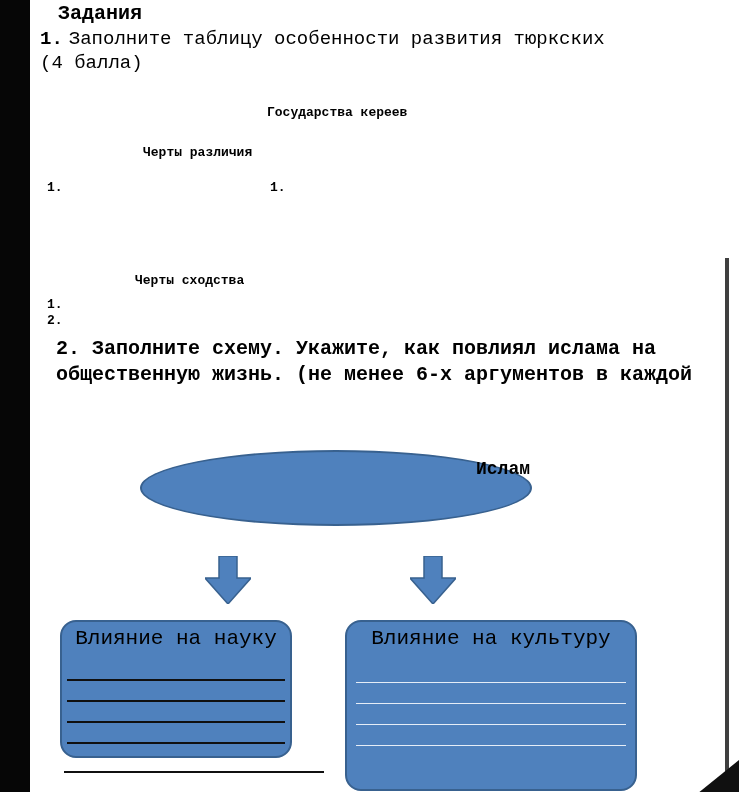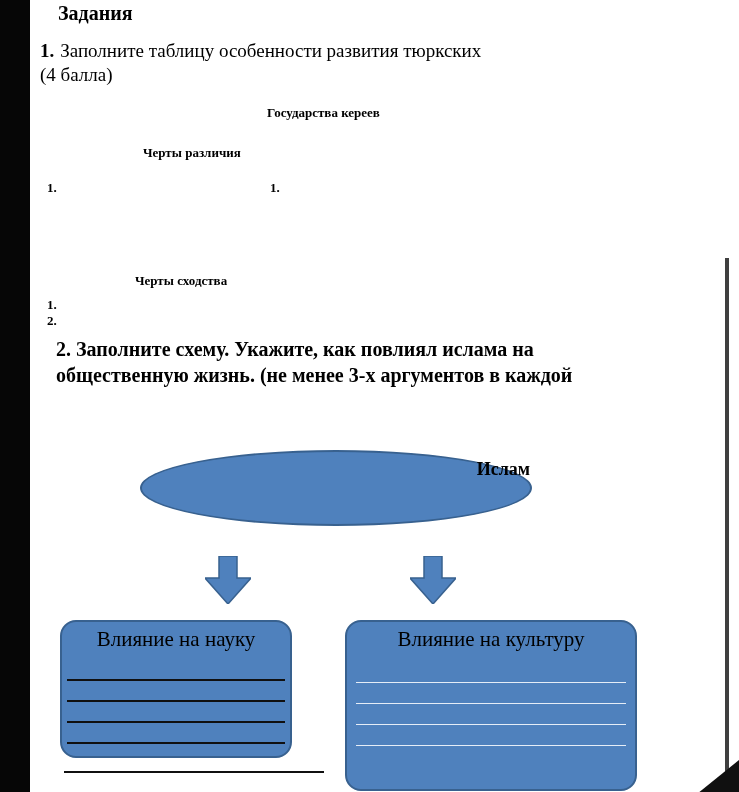--- a/index.html
+++ b/index.html
@@ -1,30 +1,30 @@
 <!DOCTYPE html>
 <html style="--page-bg: #ffffff; --edge-bar: #060606; --shape-fill: #4f81bd; --shape-border: #38618f;"><head>
 <meta charset="utf-8">
 <style>
   * { margin:0; padding:0; box-sizing:border-box; }
   html,body { background:#ffffff; }
   .page {
     position:relative; width:739px; height:792px; overflow:hidden;
     background:var(--page-bg,#ffffff); color:#000;
-    font-family:Liberation Serif, serif;
+    font-family:Liberation Mono, monospace;
   }
   .edge-left {
     position:absolute; left:0; top:0; width:30px; height:792px;
     background:var(--edge-bar,#060606);
   }
   .title {
     position:absolute; left:58px; top:2px;
     font-size:20px; font-weight:bold;
   }
-  .p1 { position:absolute; left:40px; top:27px; font-size:19px; line-height:24px;margin-top:12px; }
+  .p1 { position:absolute; left:40px; top:27px; font-size:19px; line-height:24px; }
   .p1 .num { font-weight:bold; margin-right:6px; }
   .p2 {
     position:absolute; left:56px; top:336px;
     font-size:20px; line-height:26px; font-weight:bold;
   }
   .small-label { position:absolute; font-size:13px; font-weight:bold; white-space:nowrap; }
   .ellipse {
     position:absolute; left:140px; top:450px; width:392px; height:76px;
     background:var(--shape-fill,#4f81bd);
     border:2px solid var(--shape-border,#38618f);
@@ -76,21 +76,21 @@
   <span class="small-label" style="left:47px; top:180px">1.</span>
   <span class="small-label" style="left:270px; top:180px">1.</span>
 
   <span class="small-label" style="left:135px; top:273px">Черты сходства</span>
 
   <span class="small-label" style="left:47px; top:297px">1.</span>
   <span class="small-label" style="left:47px; top:313px">2.</span>
 
   <div class="p2">
     <div>2. Заполните схему. Укажите, как повлиял ислама на</div>
-    <div>общественную жизнь. (не менее 3-х аргументов в каждой</div>
+    <div>общественную жизнь. (не менее 6-х аргументов в каждой</div>
   </div>
 
   <div class="ellipse">
     <span>Ислам</span>
   </div>
 
   <svg class="arrow" style="left:205px; top:556px" viewBox="0 0 46 48" aria-hidden="true">
     <polygon points="14,0 32,0 32,22 46,22 23,48 0,22 14,22"></polygon>
   </svg>
   <svg class="arrow" style="left:410px; top:556px" viewBox="0 0 46 48" aria-hidden="true">

